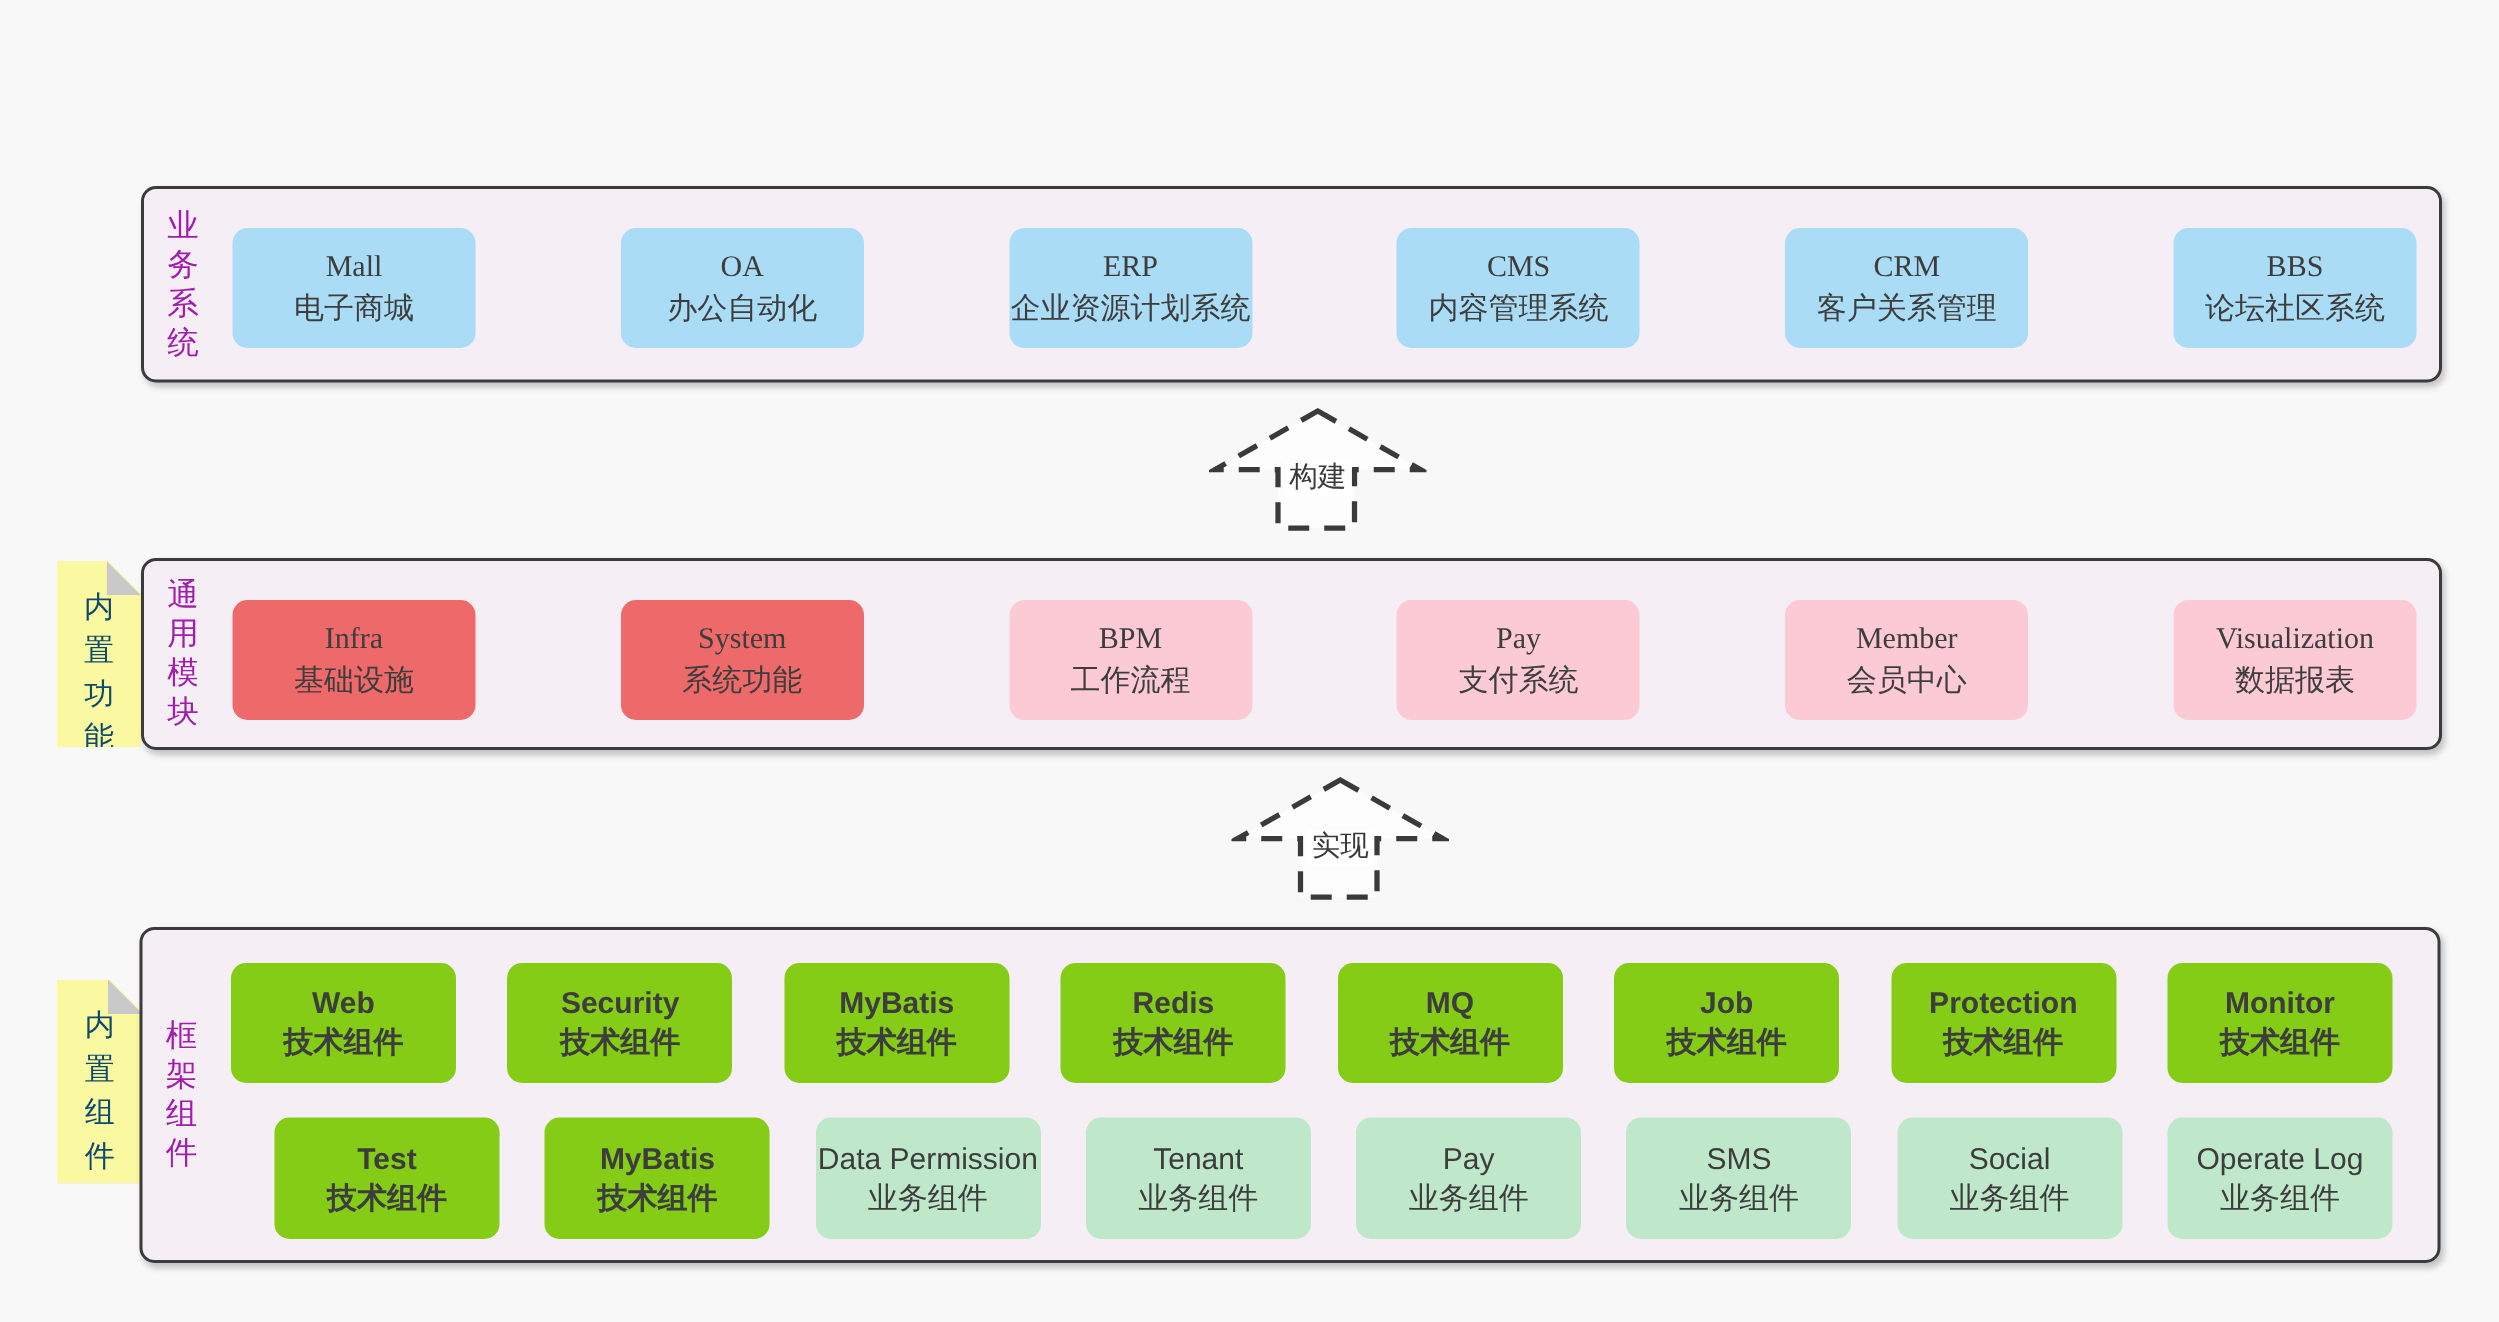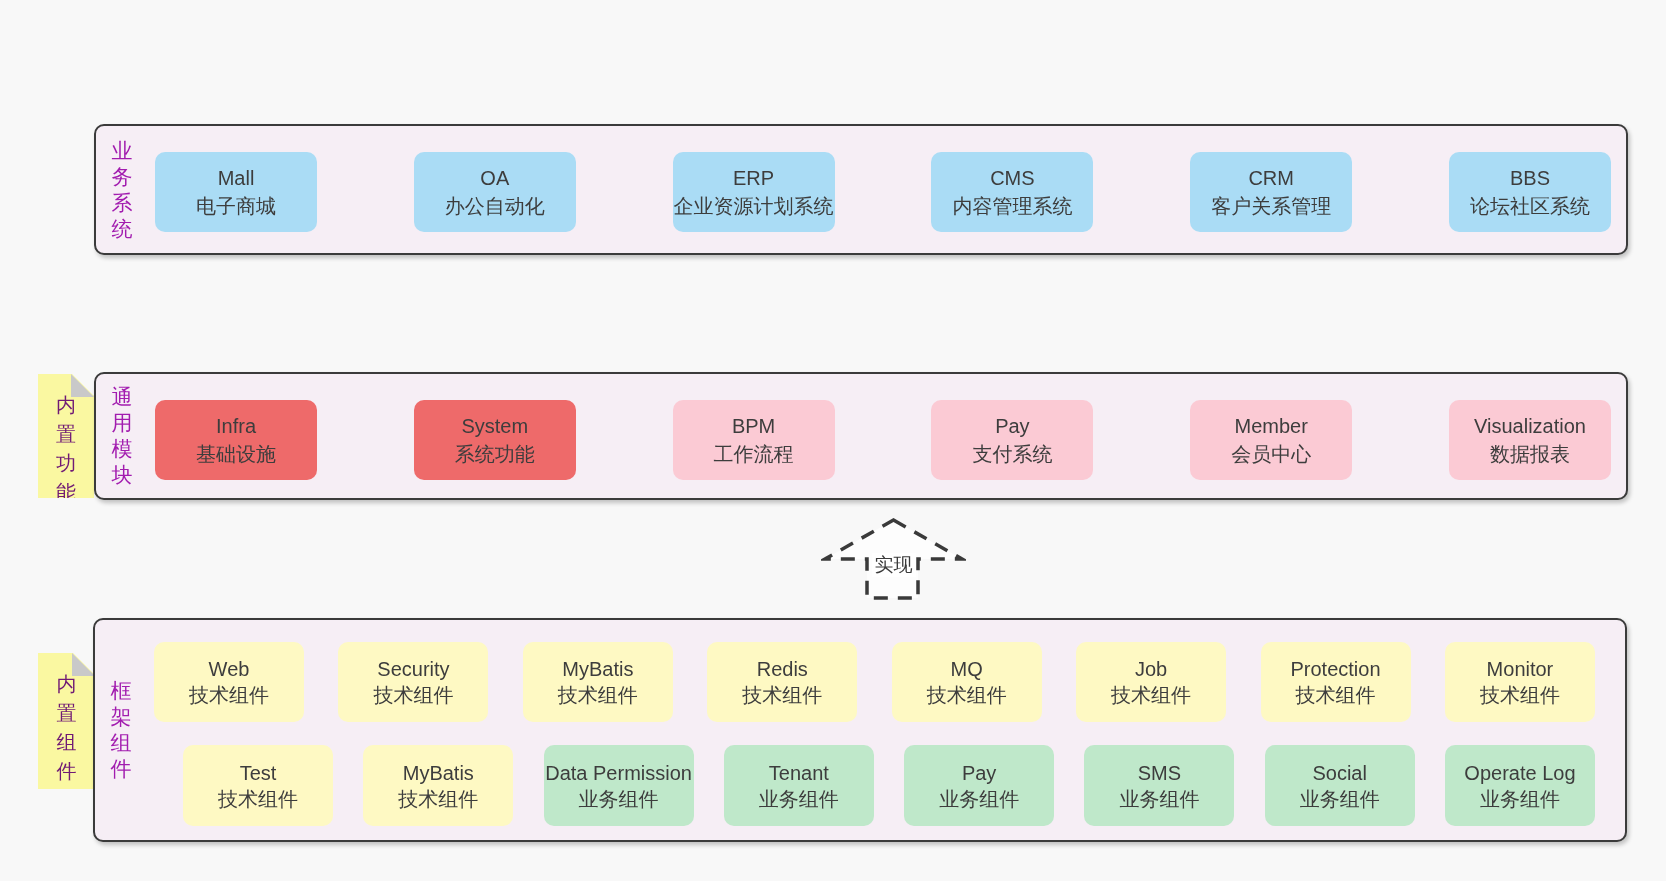--- a/index.html
+++ b/index.html
@@ -32,42 +32,42 @@
   .band1 .row, .band2 .row { top:26px; height:80px; }
   .band3 .row { right:30px; }
   .band3 .rowA { top:22px; height:80px; }
   .band3 .rowB { top:125px; height:81px;margin-left:29px; }
 
   .box {
     display:flex; flex-direction:column; justify-content:center; align-items:center;
     border-radius:10px; text-align:center;
     font-size:20px; line-height:28px; height:100%;
   }
-  .wbox { width:162px; }  
+  .wbox { width:162px;font-family:Liberation Serif, serif; }  
   .nbox { width:150px; line-height:26px; }  
   .blue   { background:#aadcf5; }
   .red    { background:#ee6a6a; }
   .pink   { background:#fbcad4; }
-  .green  { background:#fef9c3; }
+  .green  { background:#84cc16;font-weight:bold; }
   .lgreen { background:#bfe8ca; }
 
   
   .sticky {
     position:absolute; background:#faf8a1; z-index:1;
     clip-path:polygon(0 0, calc(100% - 22px) 0, 100% 22px, 100% 100%, 0 100%);
     box-shadow:1px 2px 3px rgba(0,0,0,.18);
   }
   .sticky .fold {
     position:absolute; top:0; right:0; width:23px; height:23px;
     background:#c9c9c9; clip-path:polygon(0 0, 100% 100%, 0 100%);
   }
   .sticky .stext {
     position:absolute; left:50%; transform:translateX(-50%); top:17px;
     width:22px; font-size:20px; line-height:29px; text-align:center;
-    word-break:break-all; color:#701a75;
+    word-break:break-all; color:#0c4a6e;
   }
   .sticky2 { left:38px; top:374px; width:56px; height:124px; }
   .sticky3 { left:38px; top:653px; width:57px; height:136px; }
 
   
   .arrow { position:absolute; width:145px; height:88px; z-index:0; }
   .arrow1 { left:806px; top:270px; }
   .arrow2 { left:821px; top:516px; }
   .arrow svg { position:absolute; inset:0; }
   .arrow .alabel {
@@ -104,20 +104,26 @@
         <div>CRM</div>
         <div>客户关系管理</div>
       </div>
       <div class="box wbox blue">
         <div>BBS</div>
         <div>论坛社区系统</div>
       </div>
     </div>
   </div>
 
+  <div class="arrow arrow1">
+    <svg width="145" height="88" viewBox="0 0 145 88">
+      <polygon points="72.5,4 141,43 97,43 97,82 46,82 46,43 4,43" fill="#fdfdfd" stroke="#3a3a3a" stroke-width="3.5" stroke-dasharray="14 10"></polygon>
+    </svg>
+    <div class="alabel">构建</div>
+  </div>
 
   <div class="sticky sticky2">
     <div class="fold"></div>
     <div class="stext">内置功能</div>
   </div>
   <div class="band band2">
     <div class="vlabel">通用模块</div>
     <div class="row">
       <div class="box wbox red">
         <div>Infra</div>

